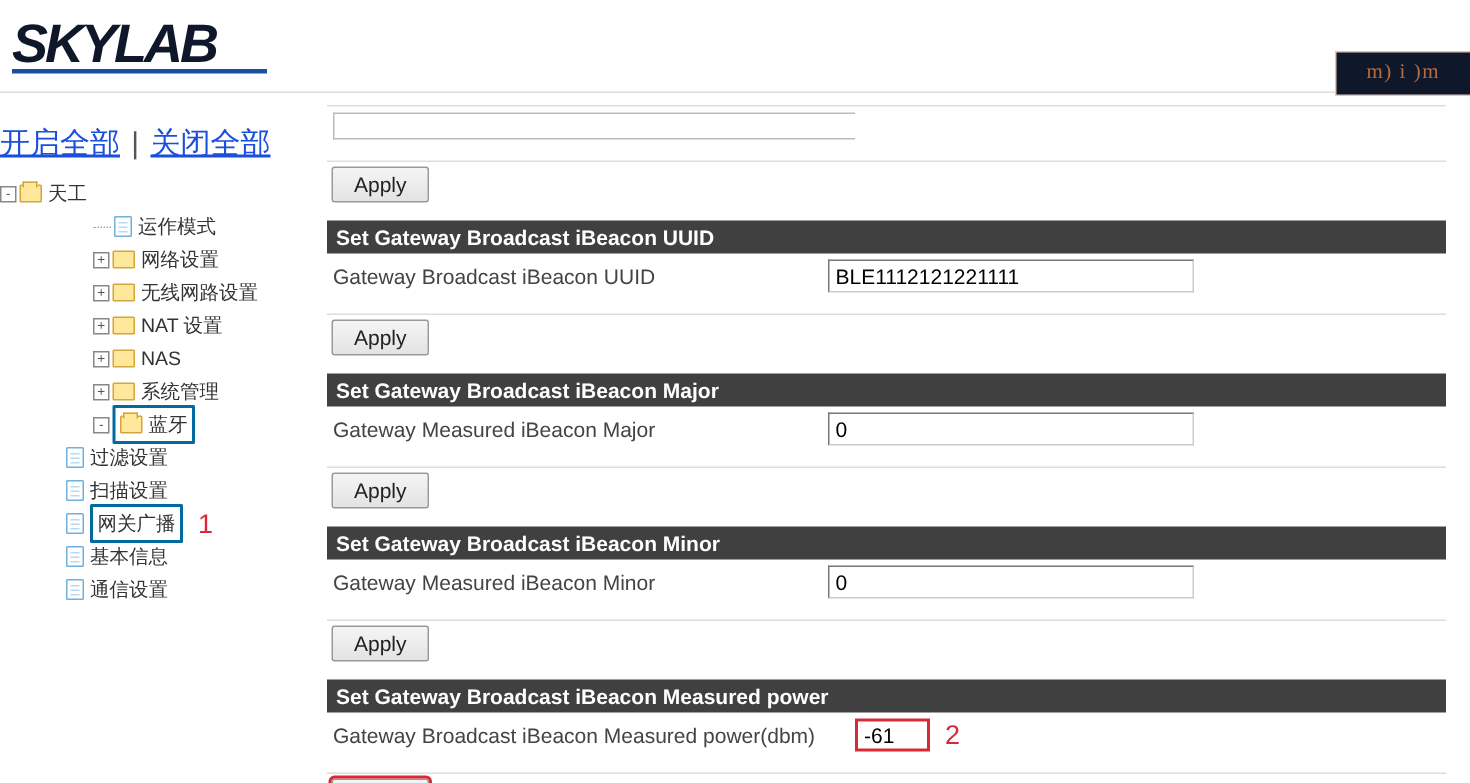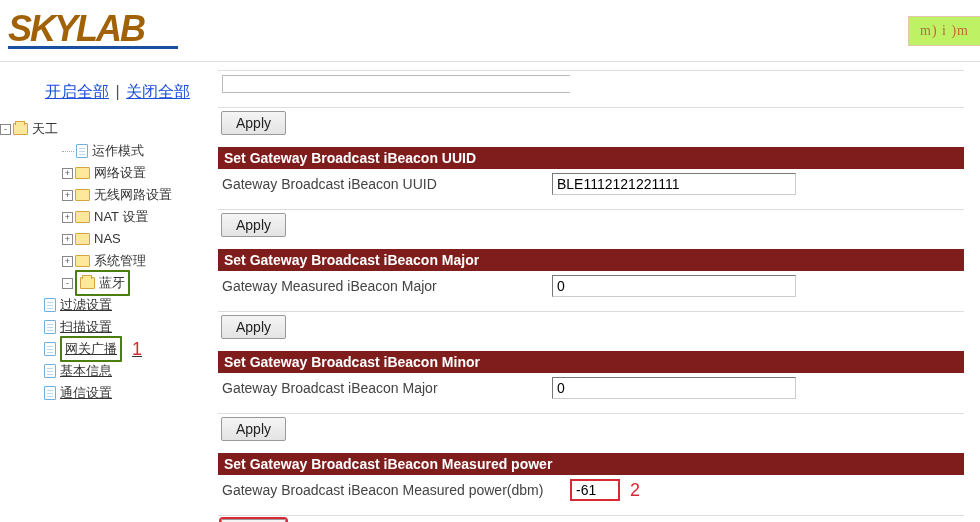--- a/index.html
+++ b/index.html
@@ -20,56 +20,55 @@
   }
   .logo {
     position: absolute;
     left: 8px;
     top: 8px;
     font-family: Arial, sans-serif;
     font-size: 36px;
     font-weight: 900;
     font-style: italic;
     letter-spacing: -2px;
-    color: #a16207;
+    color: #0f172a;
     user-select: none;
   }
   .logo-underline {
     position: absolute;
     left: 8px;
     top: 46px;
     width: 170px;
     height: 3px;
     background: #1b4fa0;
   }
   .corner-badge {
     position: absolute;
     right: 0;
-    top: 16px;
+    top: 34px;
     height: 30px;
-    width: 72px;
-    background: #bef264;
+    width: 90px;
+    background: #0f172a;
     border: 1px solid #e1c6b0;
     border-right: none;
     color: #b86b3d;
     font-size: 14px;
     font-family: "Times New Roman", serif;
     display: flex;
     align-items: center;
     justify-content: center;
     letter-spacing: 1px;
   }
 
   .top-links {
     position: absolute;
     left: 0;
     top: 82px;
-    font-size: 16px;
+    font-size: 20px;
     color: #333;
-    padding-left: 45px;
   }
   .top-links a {
     color: #1a4edc;
     text-decoration: underline;
     cursor: pointer;
   }
   .top-links .sep { margin: 0 2px; color: #555; }
 
   .tree {
     position: absolute;
@@ -134,42 +133,42 @@
   .icon-page::after {
     content: "";
     position: absolute;
     top: 3px; left: 2px; right: 2px;
     height: 1px;
     background: #bcd8ec;
     box-shadow: 0 3px 0 #bcd8ec, 0 6px 0 #bcd8ec;
   }
   .tree-label { cursor: pointer; }
   .tree .ind1 { padding-left: 18px; margin-left: 44px; }
-  .tree .ind2 { padding-left: 44px; text-decoration: underline; }
+  .tree .ind2 { padding-left: 44px; }
   .highlight-box {
-    border: 2px solid #4d7c0f;
+    border: 2px solid #0369a1;
     padding: 0 3px;
     border-radius: 1px;
   }
   .annotation {
     color: #d82a36;
     font-size: 18px;
     margin-left: 10px;
     font-weight: normal;
   }
 
   .main {
     position: absolute;
     left: 218px;
     top: 70px;
     width: 748px;
   }
   .section { margin-bottom: 8px; }
   .section-header {
-    background: #7f1d1d;
+    background: #404040;
     color: #fff;
     font-weight: bold;
     font-size: 14px;
     padding: 3px 6px;
     width: 746px;
   }
   .section-row {
     display: flex;
     align-items: center;
     padding: 4px 4px 14px 4px;
@@ -329,21 +328,21 @@
     <div class="section-row">
       <span class="row-label">Gateway Measured iBeacon Major</span>
       <input class="row-input" value="0" style="">
     </div>
     <button class="apply-btn">Apply</button>
   </div>
 
   <div class="section">
     <div class="section-header">Set Gateway Broadcast iBeacon Minor</div>
     <div class="section-row">
-      <span class="row-label">Gateway Broadcast iBeacon Major</span>
+      <span class="row-label">Gateway Measured iBeacon Minor</span>
       <input class="row-input" value="0" style="">
     </div>
     <button class="apply-btn">Apply</button>
   </div>
 
   <div class="section">
     <div class="section-header">Set Gateway Broadcast iBeacon Measured power</div>
     <div class="section-row">
       <span class="row-label" style="width:348px;">Gateway Broadcast iBeacon Measured power(dbm)</span>
       <input class="row-input small input-red-box" value="-61" style="">

